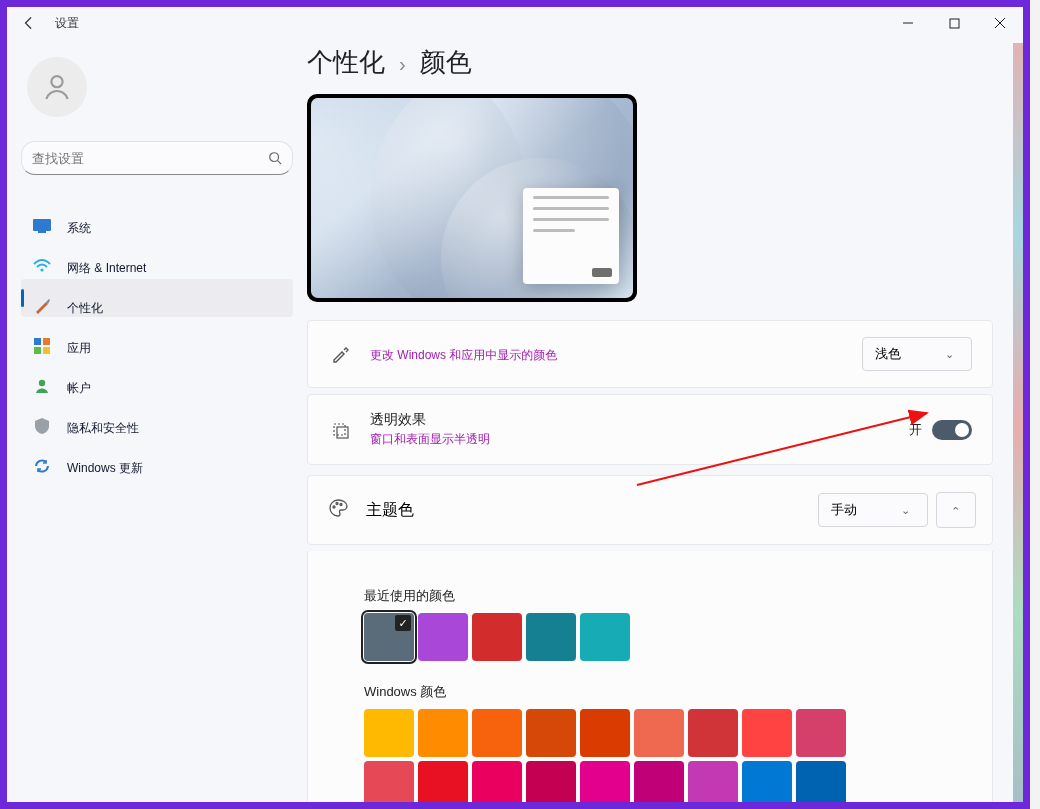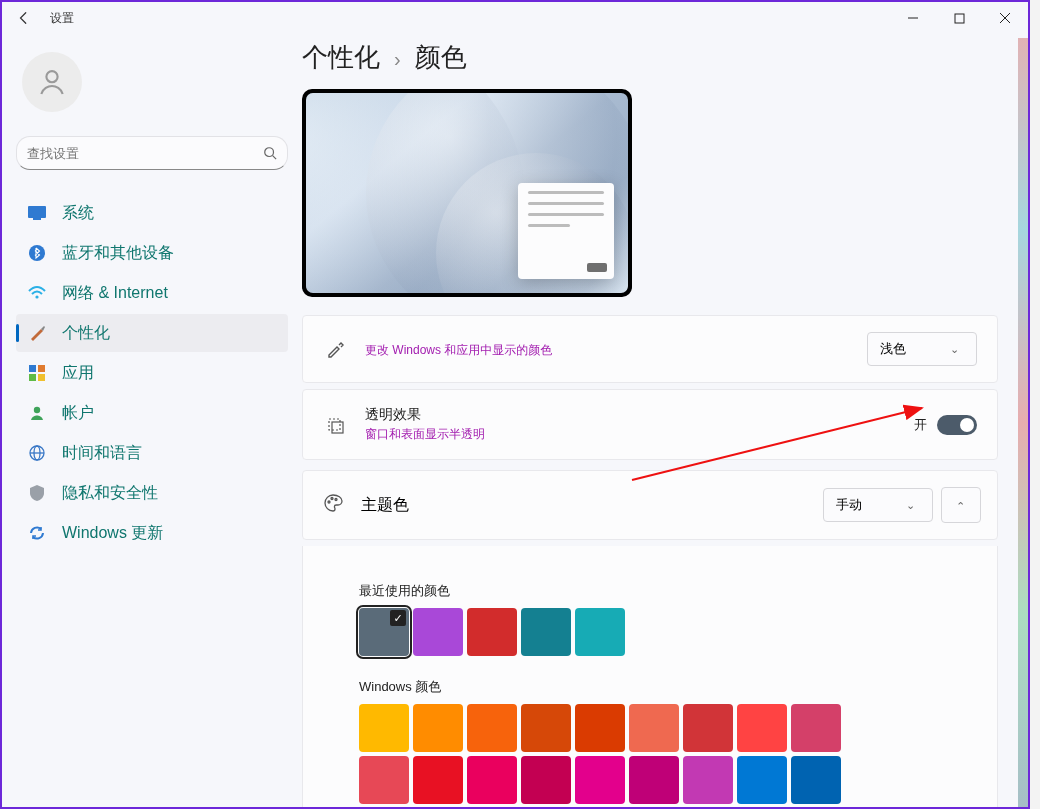--- a/index.html
+++ b/index.html
@@ -1,33 +1,33 @@
 <!DOCTYPE html>
 <html><head>
 <meta charset="utf-8">
 <style>
 * { margin: 0; padding: 0; box-sizing: border-box; font-family: "Segoe UI", "Microsoft YaHei", sans-serif; }
 body { background: #f3f3f3; width: 1040px; height: 809px; overflow: hidden; }
 
-.window { position: relative; width: 1030px; height: 809px; background: #f6f7fb; display: flex; flex-direction: column; border: 2px solid #6d28d9; }
+.window { position: relative; width: 1030px; height: 809px; background: #f6f7fb; display: flex; flex-direction: column; border: 7px solid #6d28d9; }
 
 .titlebar { height: 32px; display: flex; align-items: center; padding-left: 10px; }
 .titlebar .back { width: 24px; height: 24px; display: flex; align-items: center; justify-content: center; cursor: pointer; }
 .titlebar .title { margin-left: 14px; font-size: 12px; color: #333; }
 .titlebar .win-controls { margin-left: auto; display: flex; }
 .win-btn { width: 46px; height: 32px; display: flex; align-items: center; justify-content: center; cursor: pointer; }
 
 .body { flex: 1; display: flex; overflow: hidden; }
 
 .sidebar { width: 300px; padding: 18px 14px 10px 14px; display: flex; flex-direction: column; }
 .avatar { width: 60px; height: 60px; border-radius: 50%; background: #ececec; display: flex; align-items: center; justify-content: center; margin-left: 6px; margin-bottom: 24px; }
 .search { display: flex; align-items: center; background: #fbfbfd; border: 1px solid #e2e2e6; border-bottom: 1.5px solid #888; border-radius: 14px; height: 34px; padding: 0 10px; margin-bottom: 24px; }
 .search input { flex: 1; border: none; outline: none; background: transparent; font-size: 13px; color: #555; }
 .nav { display: flex; flex-direction: column; gap: 2px; }
-.nav-item { display: flex; align-items: center; height: 38px; padding: 0 10px; border-radius: 4px; cursor: pointer; font-size: 16px; color: #0f766e; position: relative; }
+.nav-item { display: flex; align-items: flex-end; height: 38px; padding: 0 10px; border-radius: 4px; cursor: pointer; font-size: 12px; color: #0f172a; position: relative; }
 .nav-item .nicon { width: 22px; height: 22px; margin-right: 14px; display: flex; align-items: center; justify-content: center; }
 .nav-item.active { background: #ececf0; }
 .nav-item.active::before { content: ""; position: absolute; left: 0; top: 10px; bottom: 10px; width: 3px; background: #0067c0; border-radius: 2px; }
 
 .main { flex: 1; padding: 0 30px 0 0; overflow-y: auto; }
 .breadcrumb { display: flex; align-items: baseline; gap: 14px; font-size: 26px; color: #222; margin: 6px 0 14px 0; }
 .breadcrumb .sep { color: #888; font-size: 20px; }
 
 .preview { width: 330px; height: 208px; background: #000; border-radius: 10px; padding: 4px; margin-bottom: 18px; }
 .preview-inner { width: 100%; height: 100%; border-radius: 7px; background: linear-gradient(140deg,#c3d6e8 0%,#d5e3f2 30%,#a8bad0 55%,#9fb2c9 75%,#d7e3ef 100%); position: relative; overflow: hidden; }
@@ -120,29 +120,20 @@
           <span class="nicon">
               <svg width="18" height="14">
                 <rect x="0" y="0" width="18" height="12" rx="1" fill="#2f7ad1"></rect>
                 <rect x="5" y="12" width="8" height="2" fill="#2f7ad1"></rect>
               </svg>
             </span>
           <span>系统</span>
         </div>
         <div class="nav-item">
           <span class="nicon">
-              <svg width="16" height="16">
-                <circle cx="8" cy="8" r="8" fill="#2f7ad1"></circle>
-                <path d="M7 3v10l3.5-3L6 5.5M7 3l3.5 3L6 10.5" stroke="#fff" stroke-width="1.1" fill="none"></path>
-              </svg>
-            </span>
-          <span>蓝牙和其他设备</span>
-        </div>
-        <div class="nav-item">
-          <span class="nicon">
               <svg width="18" height="14" viewBox="0 0 18 14">
                 <path d="M1 5 Q9 -3 17 5" stroke="#2bb0e6" stroke-width="2" fill="none"></path>
                 <path d="M4 8 Q9 3 14 8" stroke="#2bb0e6" stroke-width="2" fill="none"></path>
                 <circle cx="9" cy="11" r="1.6" fill="#2bb0e6"></circle>
               </svg>
             </span>
           <span>网络 &amp; Internet</span>
         </div>
         <div class="nav-item active">
           <span class="nicon">
@@ -165,30 +156,20 @@
           <span>应用</span>
         </div>
         <div class="nav-item">
           <span class="nicon">
               <svg width="16" height="16" viewBox="0 0 16 16">
                 <circle cx="8" cy="5" r="3.2" fill="#3fa35a"></circle>
                 <path d="M2 15c1-3.6 4-4.6 6-4.6s5 1 6 4.6" fill="#3fa35a"></path>
               </svg>
             </span>
           <span>帐户</span>
-        </div>
-        <div class="nav-item">
-          <span class="nicon">
-              <svg width="16" height="16" viewBox="0 0 16 16" fill="none" stroke="#3a78c6" stroke-width="1.3">
-                <circle cx="8" cy="8" r="7"></circle>
-                <ellipse cx="8" cy="8" rx="3" ry="7"></ellipse>
-                <line x1="1" y1="8" x2="15" y2="8"></line>
-              </svg>
-            </span>
-          <span>时间和语言</span>
         </div>
         <div class="nav-item">
           <span class="nicon">
               <svg width="14" height="16" viewBox="0 0 14 16">
                 <path d="M7 0 L14 3 V8 C14 12 11 15 7 16 C3 15 0 12 0 8 V3 Z" fill="#9aa0a8"></path>
               </svg>
             </span>
           <span>隐私和安全性</span>
         </div>
         <div class="nav-item">

